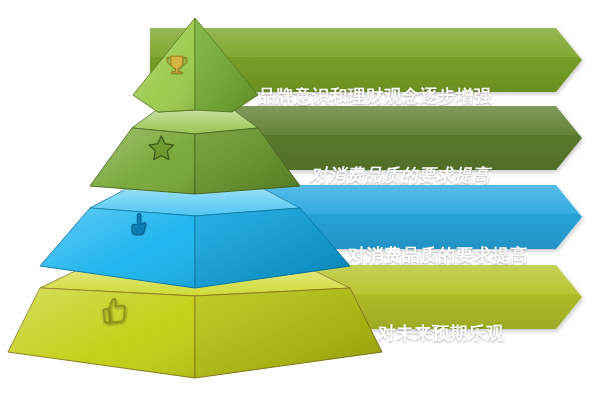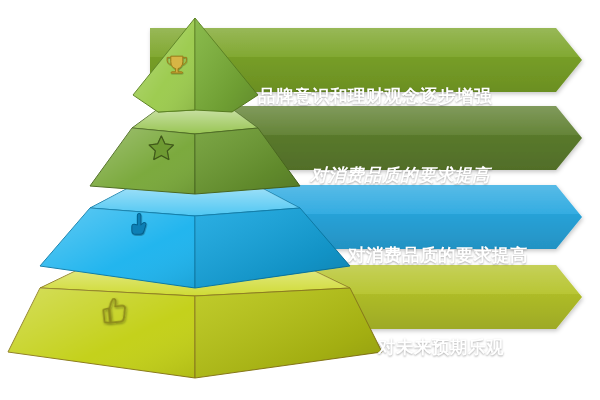--- a/index.html
+++ b/index.html
@@ -33,21 +33,21 @@
     font-size: 17.5px;
     letter-spacing: 0.5px;
     white-space: nowrap;
     text-shadow: 0 1px 2px rgba(0,0,0,0.32);
     pointer-events: none;
     margin-top: 36px;
   }
   #lbl0 { left: 258px; top: 48px; }
   #lbl1 { left: 310px; top: 127px; font-style: italic; }
   #lbl2 { left: 348px; top: 207px; }
-  #lbl3 { left: 378px; top: 299px; }
+  #lbl3 { left: 378px; top: 285px; }
 </style>
 </head>
 <body>
 
 <div id="stage">
 
   <svg id="diagram" viewBox="0 0 600 400" xmlns="http://www.w3.org/2000/svg">
     <defs>
 
       <linearGradient id="glossTop" x1="0" y1="0" x2="0" y2="1">

